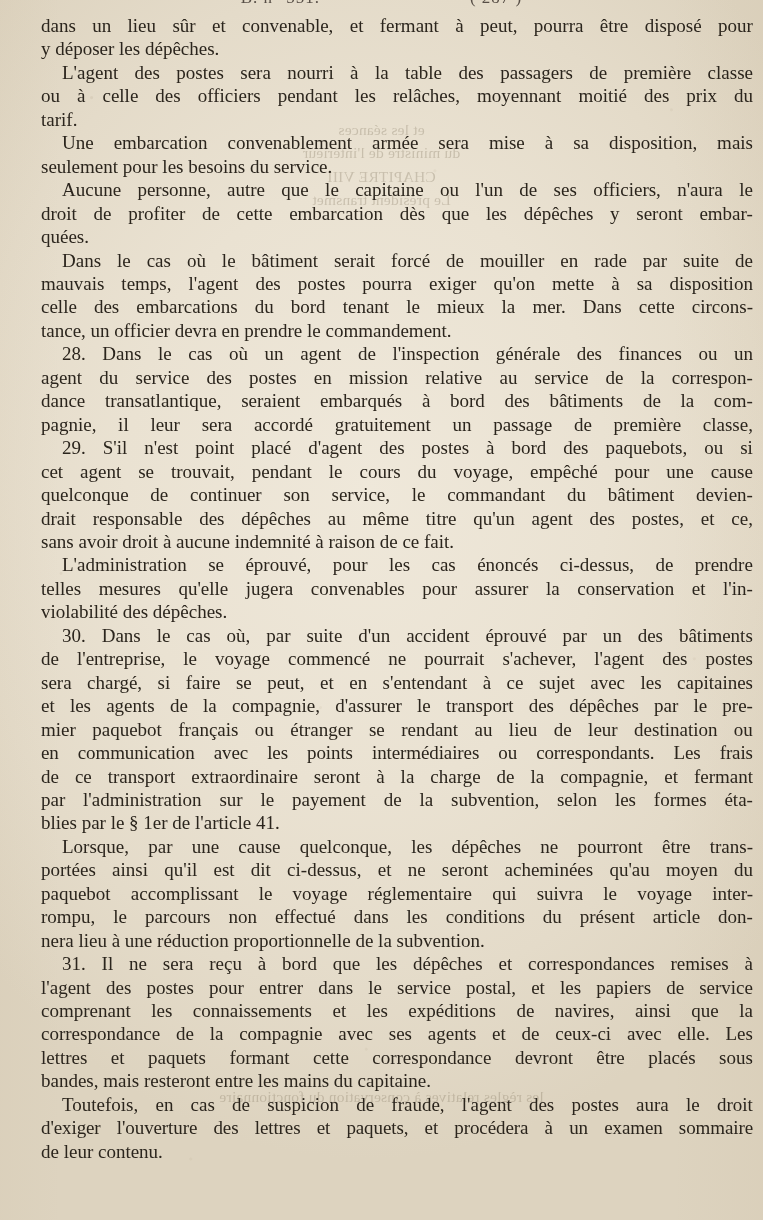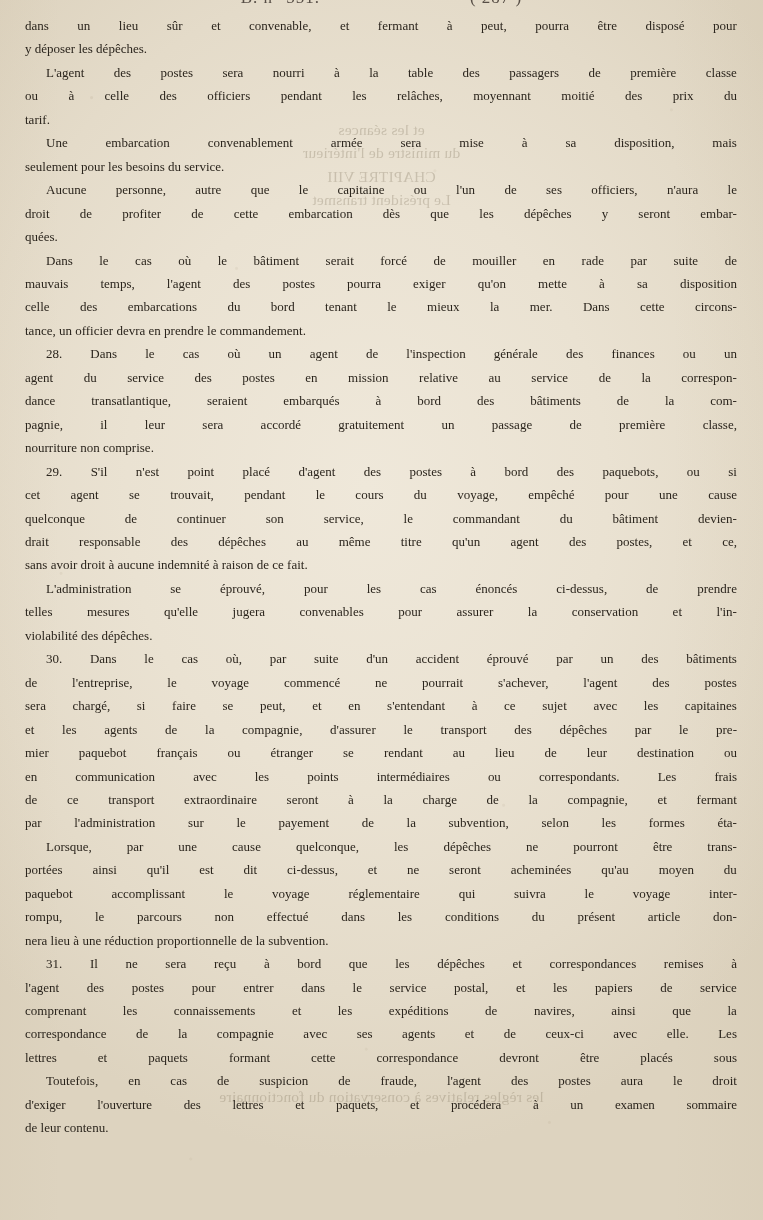--- a/index.html
+++ b/index.html
@@ -86,25 +86,25 @@
     justify-content: center;
     gap: 150px;
     color: #39302a;
     font-size: 17px;
     letter-spacing: 1px;
     opacity: .82;
   }
 
   .body {
     position: absolute;
-    left: 25px;
+    left: 41px;
     top: 14px;
     width: 712px;
     color: #2b251d;
-    font-size: 13px;
+    font-size: 19px;
     line-height: 23.45px;
   }
 
   .para {
     margin: 0;
     text-align: justify;
     text-justify: inter-word;
   }
   
   .line {
@@ -348,21 +348,20 @@
           <span>leur</span>
           <span>sera</span>
           <span>accordé</span>
           <span>gratuitement</span>
           <span>un</span>
           <span>passage</span>
           <span>de</span>
           <span>première</span>
           <span>classe,</span>
         </span>
-      <span class="line">nourriture non comprise.</span>
     </p>
 
     <p class="para">
       <span class="line just indent">
           <span>29.</span>
           <span>S'il</span>
           <span>n'est</span>
           <span>point</span>
           <span>placé</span>
           <span>d'agent</span>
@@ -561,20 +560,21 @@
           <span>le</span>
           <span>payement</span>
           <span>de</span>
           <span>la</span>
           <span>subvention,</span>
           <span>selon</span>
           <span>les</span>
           <span>formes</span>
           <span>éta-</span>
         </span>
+      <span class="line">blies par le § 1er de l'article 41.</span>
     </p>
 
     <p class="para">
       <span class="line just indent">
           <span>Lorsque,</span>
           <span>par</span>
           <span>une</span>
           <span>cause</span>
           <span>quelconque,</span>
           <span>les</span>
@@ -694,20 +694,21 @@
           <span>et</span>
           <span>paquets</span>
           <span>formant</span>
           <span>cette</span>
           <span>correspondance</span>
           <span>devront</span>
           <span>être</span>
           <span>placés</span>
           <span>sous</span>
         </span>
+      <span class="line">bandes, mais resteront entre les mains du capitaine.</span>
     </p>
 
     <p class="para">
       <span class="line just indent">
           <span>Toutefois,</span>
           <span>en</span>
           <span>cas</span>
           <span>de</span>
           <span>suspicion</span>
           <span>de</span>

